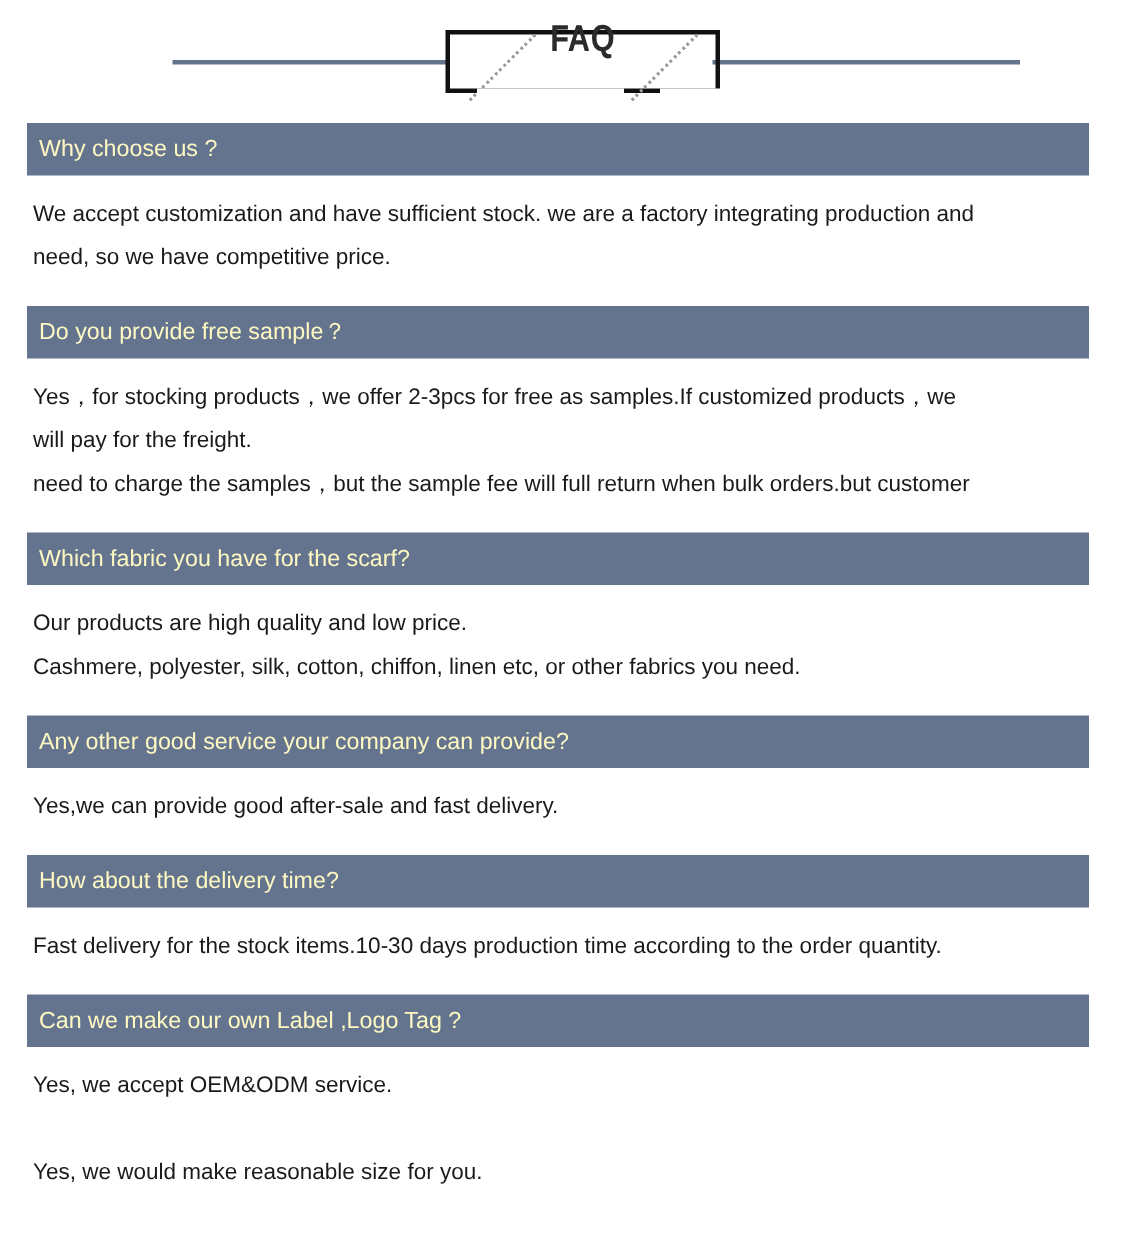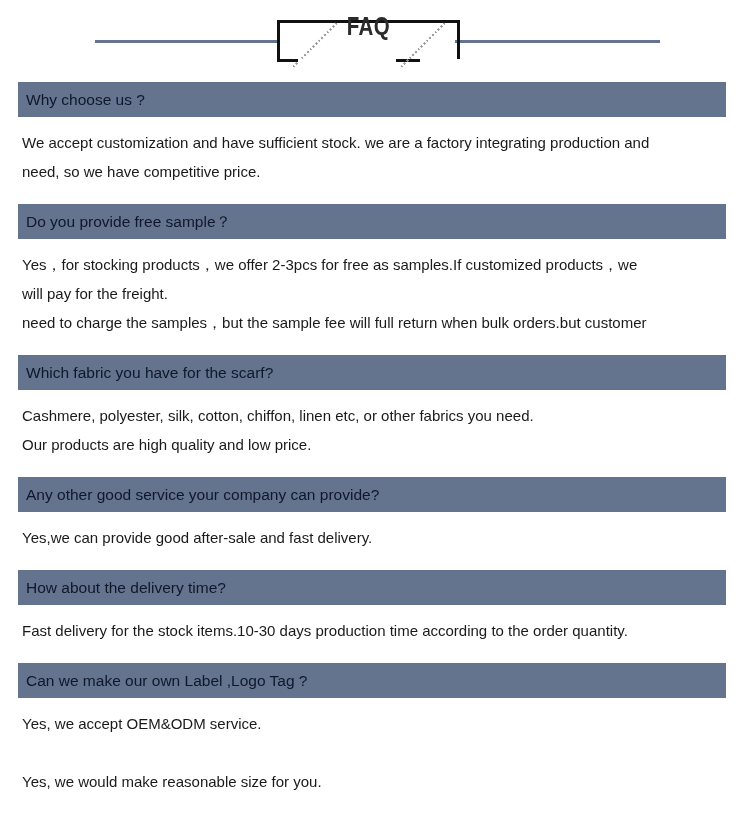--- a/index.html
+++ b/index.html
@@ -12,20 +12,21 @@
     background: #ffffff;
     font-family: "Liberation Sans", sans-serif;
     overflow: hidden;
   }
 
   
   .faq-header {
     position: relative;
     height: 82px;
     width: 666px;
+    margin-left: 20px;
   }
   .rule {
     position: absolute;
     top: 40px;
     height: 3px;
     background: #64748f;
   }
   .rule-left  { left: 95px;  width: 185px; }
   .rule-right { left: 455px; width: 205px; }
 
@@ -83,21 +84,21 @@
   
   .faq-list {
     width: 750px;
   }
   .faq-item {
     margin: 0 0 12px 0;
   }
   .q-bar {
     margin: 0 24px 0 18px;
     background: #64748f;
-    color: #0f172a;
+    color: #fef9c3;
     font-size: 15.5px;
     line-height: 35px;
     height: 35px;
     padding: 0 0 0 8px;
     box-sizing: border-box;
     white-space: nowrap;
     overflow: hidden;
   }
   .a-body {
     margin: 0 24px 0 18px;
@@ -140,22 +141,22 @@
     <div class="a-body">
       <p class="a-line">Yes，for stocking products，we offer 2-3pcs for free as samples.If customized products，we</p>
       <p class="a-line">will pay for the freight.</p>
       <p class="a-line">need to charge the samples，but the sample fee will full return when bulk orders.but customer</p>
     </div>
   </div>
 
   <div class="faq-item">
     <div class="q-bar">Which fabric you have for the scarf?</div>
     <div class="a-body">
+      <p class="a-line">Our products are high quality and low price.</p>
       <p class="a-line">Cashmere, polyester, silk, cotton, chiffon, linen etc, or other fabrics you need.</p>
-      <p class="a-line">Our products are high quality and low price.</p>
     </div>
   </div>
 
   <div class="faq-item">
     <div class="q-bar">Any other good service your company can provide?</div>
     <div class="a-body">
       <p class="a-line">Yes,we can provide good after-sale and fast delivery.</p>
     </div>
   </div>
 

